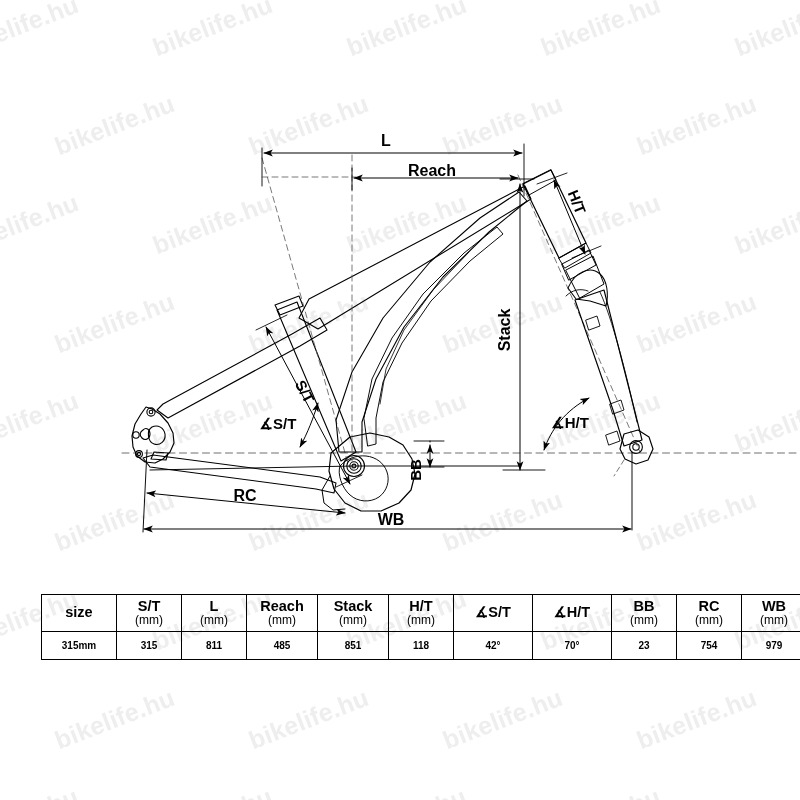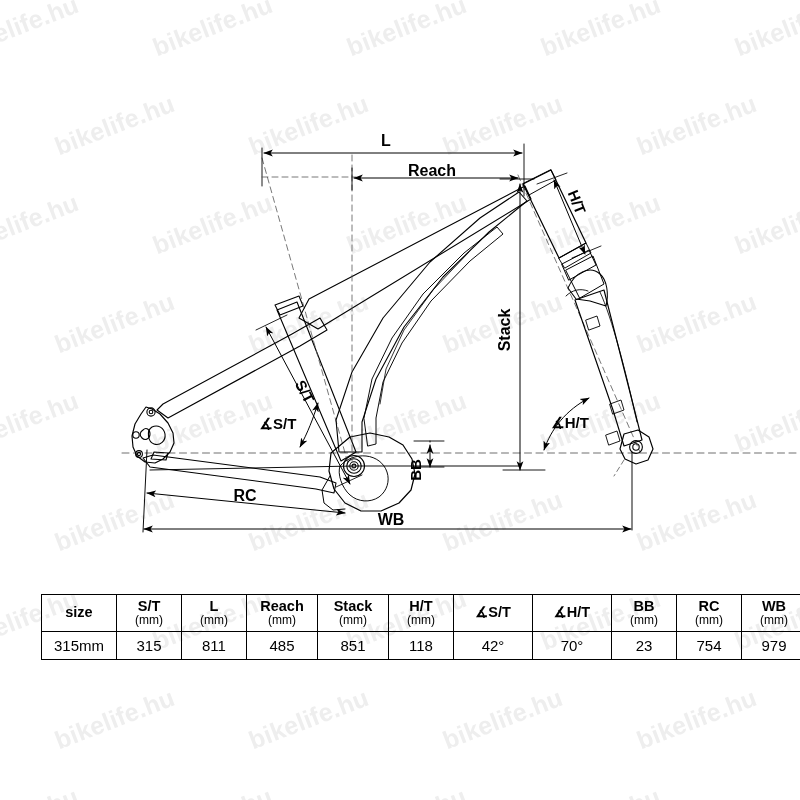--- a/index.html
+++ b/index.html
@@ -87,22 +87,22 @@
     font-weight: normal;
     font-size: 12px;
     line-height: 1.1;
   }
   table.geo th .ang {
     font-weight: bold;
     font-size: 14.5px;
   }
   table.geo td {
     height: 27px;
-    font-size: 15px;
-    font-weight: normal;
+    font-size: 10px;
+    font-weight: bold;
   }
   .col-size   { width: 74px; }
   .col-narrow { width: 64px; }
   .col-mid    { width: 70px; }
   .col-ang    { width: 78px; }
 </style>
 </head>
 <body>
 
 <div id="stage">

